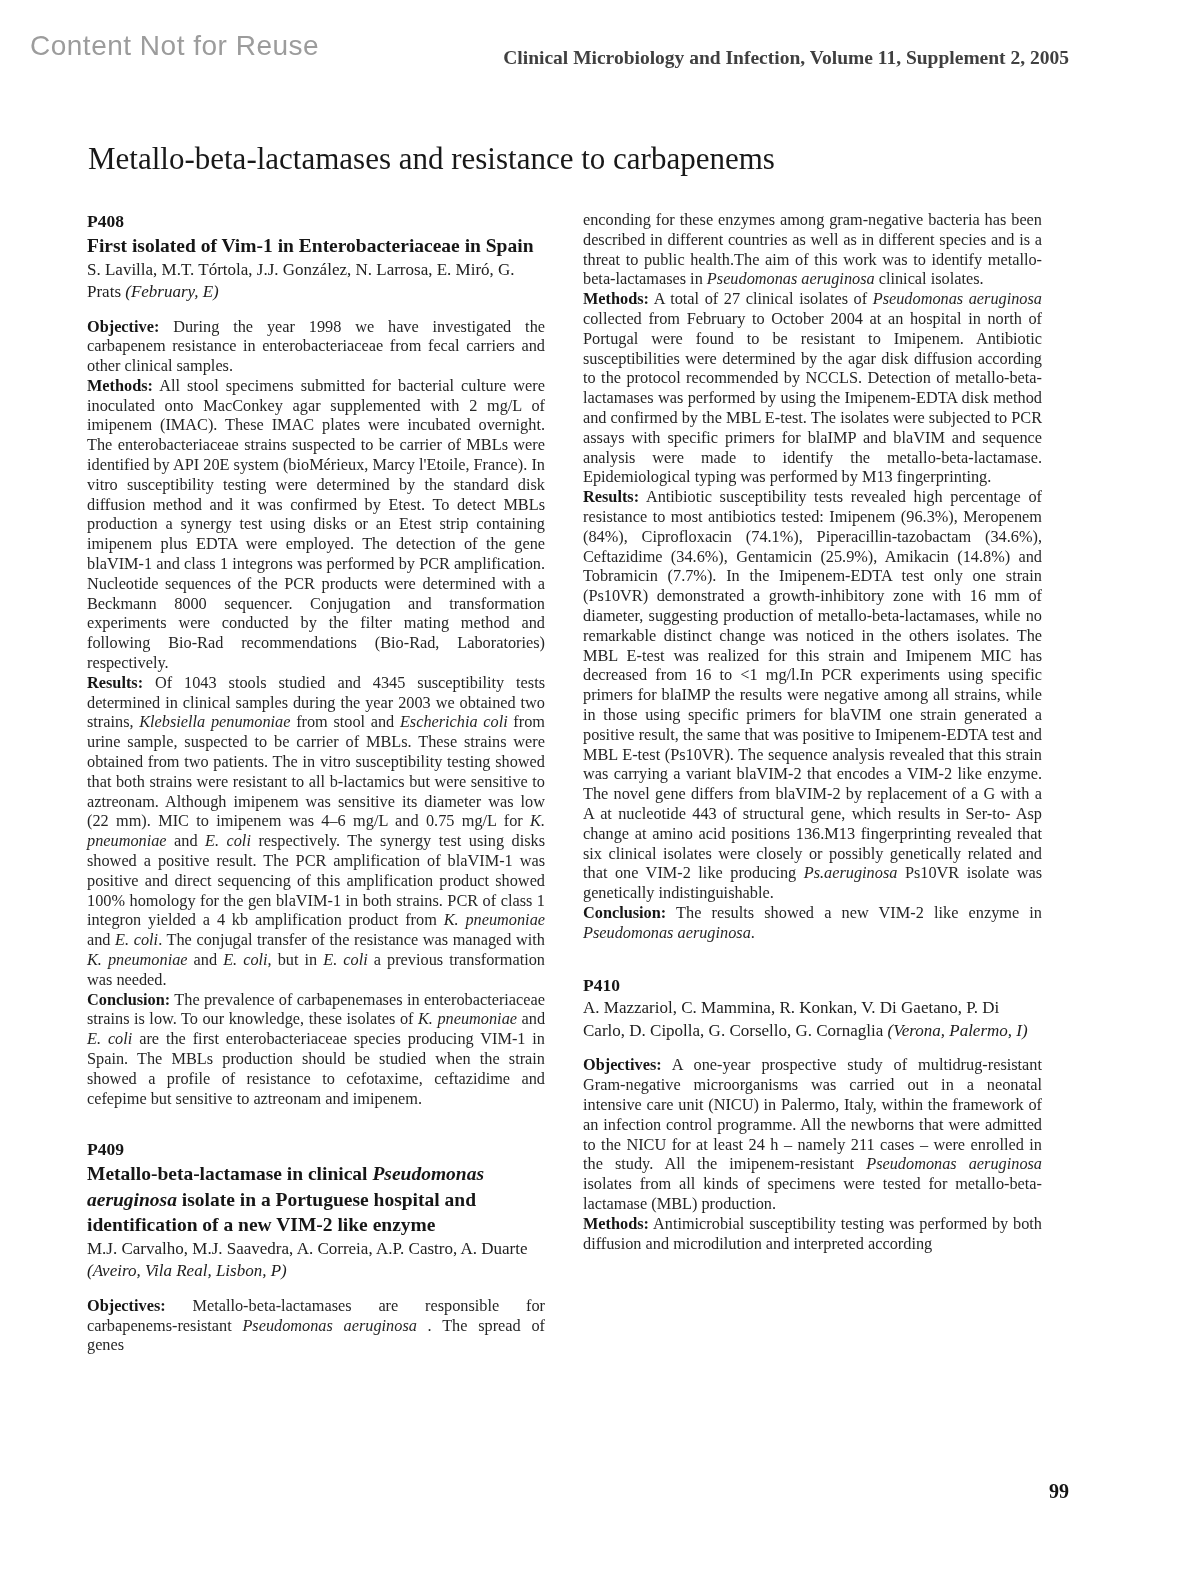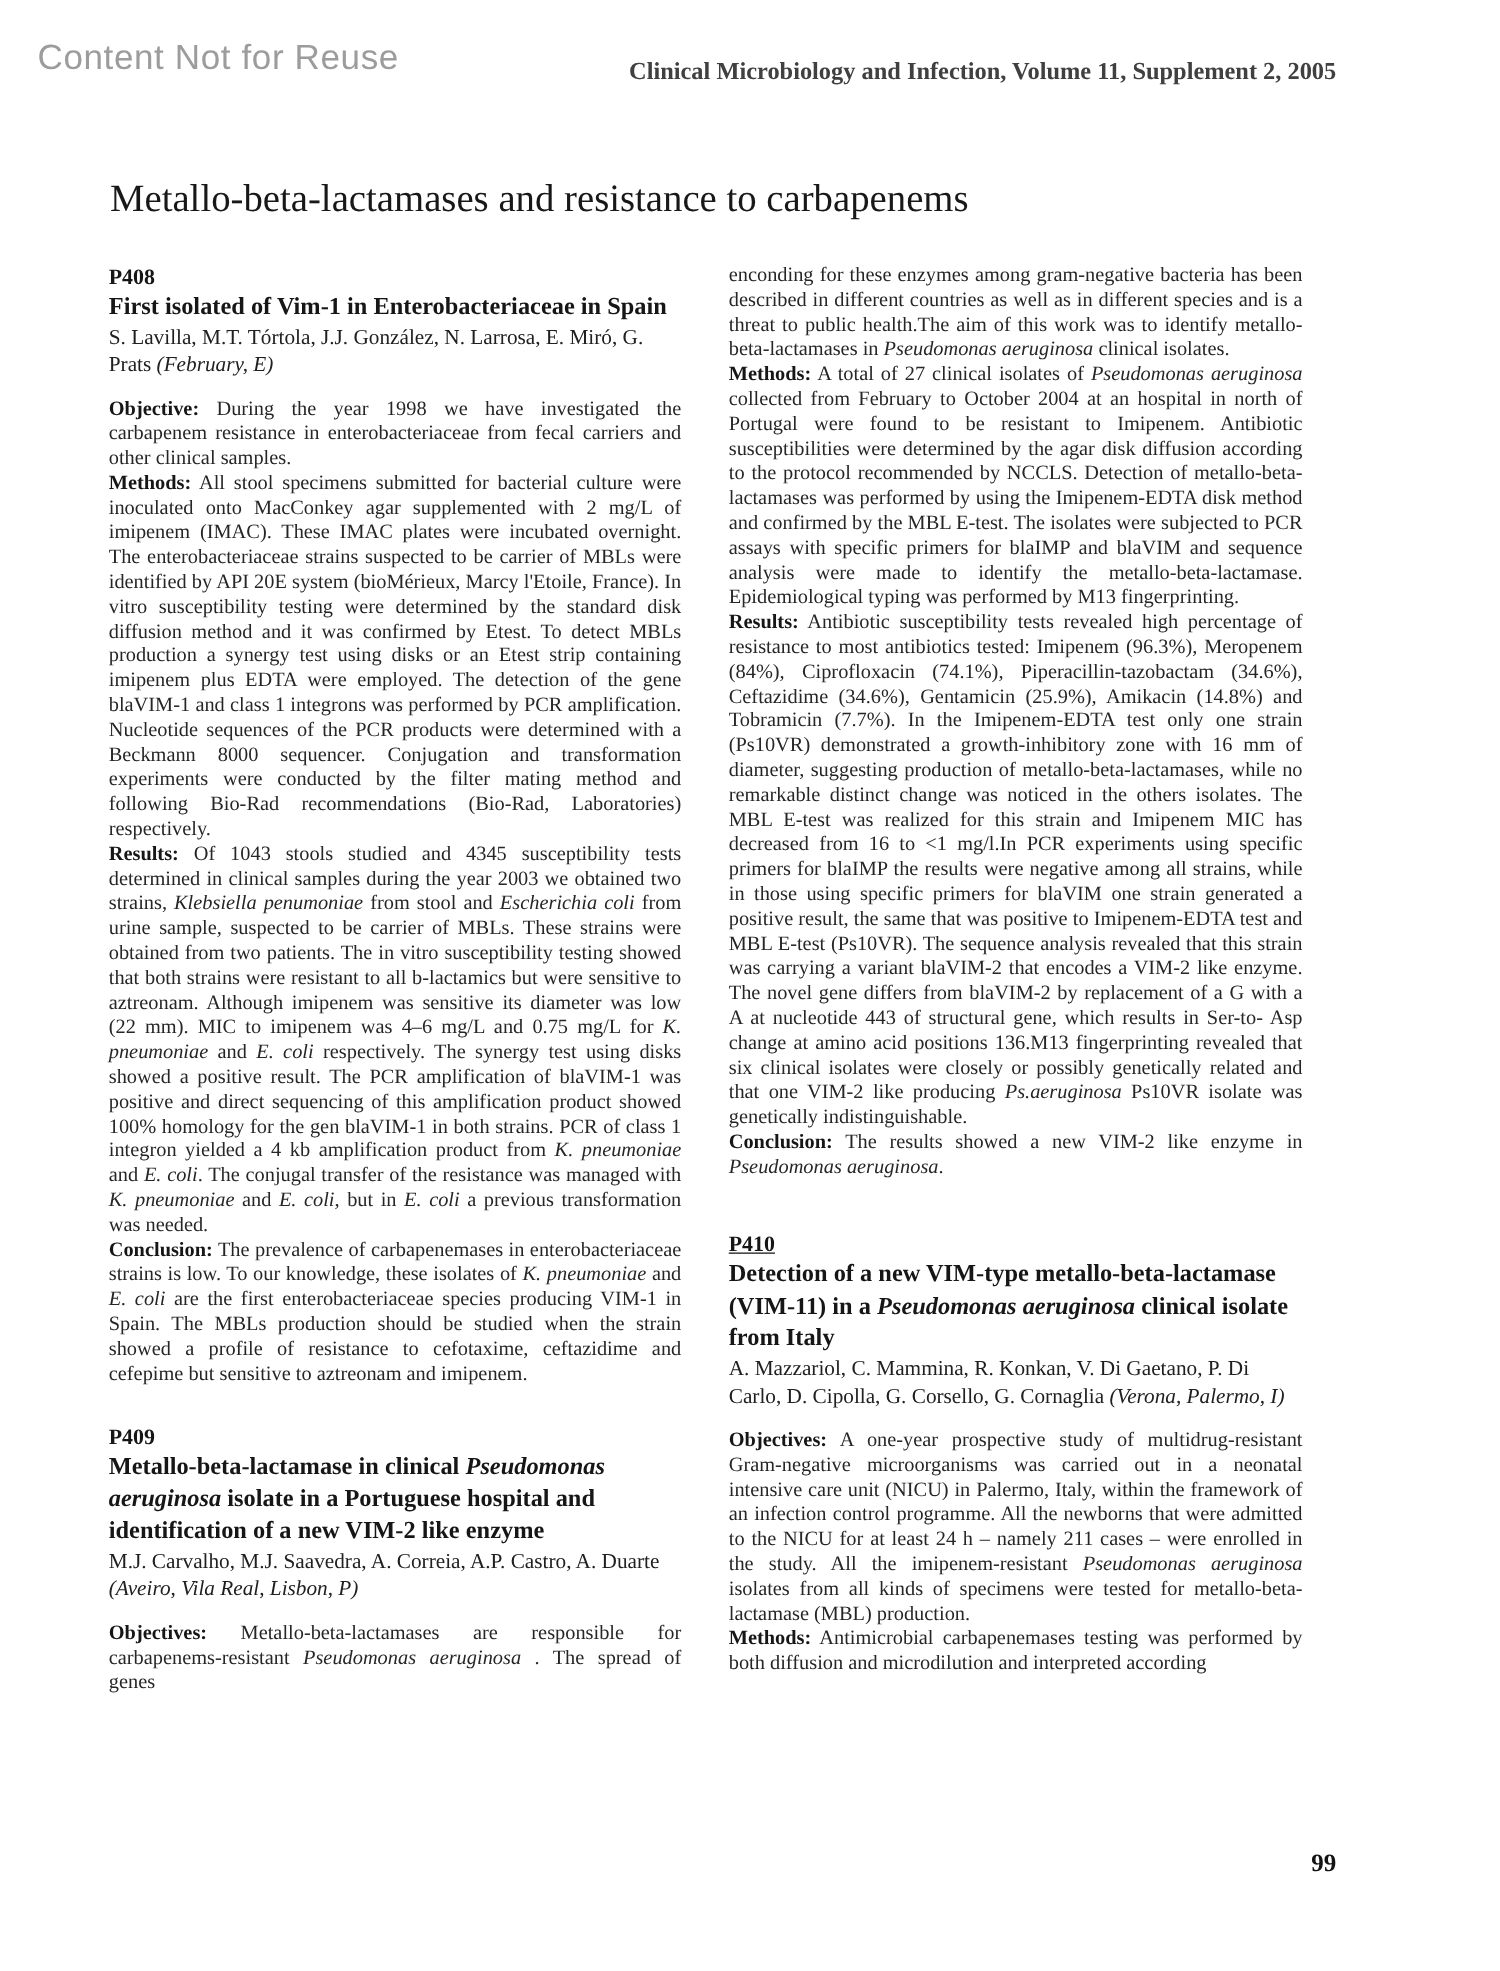--- a/index.html
+++ b/index.html
@@ -38,21 +38,21 @@
     font-weight:400;
     color:#181818;
     white-space:nowrap;
   }
   .col{position:absolute; top:210px;}
   .col-left{left:87px; width:458px;}
   .col-right{left:583px; width:459px;}
   .blk{margin:0;}
   .pid{font-size:17.5px; font-weight:700; line-height:23px; color:#131313;}
   .gap-md{margin-top:30px;}
-  .gap-lg{margin-top:42px;text-decoration:underline;}
+  .gap-lg{margin-top:32px;}
   .title{font-size:19.5px; font-weight:700; line-height:25.5px; color:#131313;}
   .authors{font-size:17px; line-height:22.5px; margin-bottom:13px; color:#202020;}
   .para{font-size:16.3px; line-height:19.8px; text-align:justify; color:#262626;}
   .b{font-weight:700; color:#161616;}
   .i{font-style:italic;}
   .page-number{
     position:absolute;
     top:1480px; right:159px;
     font-size:20px;
     font-weight:700;
@@ -78,19 +78,18 @@
       <div class="blk title"><span class="b">Metallo-beta-lactamase in clinical </span><span class="b i">Pseudomonas aeruginosa</span><span class="b"> isolate in a Portuguese hospital and identification of a new VIM-2 like enzyme</span></div>
       <div class="blk authors"><span>M.J. Carvalho, M.J. Saavedra, A. Correia, A.P. Castro, A. Duarte </span><span class="i">(Aveiro, Vila Real, Lisbon, P)</span></div>
       <div class="blk para"><span class="b">Objectives:</span><span> Metallo-beta-lactamases are responsible for carbapenems-resistant </span><span class="i">Pseudomonas aeruginosa</span><span> . The spread of genes</span></div>
     </div>
   <div class="col col-right" id="col-right">
       <div class="blk para"><span>enconding for these enzymes among gram-negative bacteria has been described in different countries as well as in different species and is a threat to public health.The aim of this work was to identify metallo-beta-lactamases in </span><span class="i">Pseudomonas aeruginosa</span><span> clinical isolates.</span></div>
       <div class="blk para"><span class="b">Methods:</span><span> A total of 27 clinical isolates of </span><span class="i">Pseudomonas aeruginosa</span><span> collected from February to October 2004 at an hospital in north of Portugal were found to be resistant to Imipenem. Antibiotic susceptibilities were determined by the agar disk diffusion according to the protocol recommended by NCCLS. Detection of metallo-beta-lactamases was performed by using the Imipenem-EDTA disk method and confirmed by the MBL E-test. The isolates were subjected to PCR assays with specific primers for blaIMP and blaVIM and sequence analysis were made to identify the metallo-beta-lactamase. Epidemiological typing was performed by M13 fingerprinting.</span></div>
       <div class="blk para"><span class="b">Results:</span><span> Antibiotic susceptibility tests revealed high percentage of resistance to most antibiotics tested: Imipenem (96.3%), Meropenem (84%), Ciprofloxacin (74.1%), Piperacillin-tazobactam (34.6%), Ceftazidime (34.6%), Gentamicin (25.9%), Amikacin (14.8%) and Tobramicin (7.7%). In the Imipenem-EDTA test only one strain (Ps10VR) demonstrated a growth-inhibitory zone with 16 mm of diameter, suggesting production of metallo-beta-lactamases, while no remarkable distinct change was noticed in the others isolates. The MBL E-test was realized for this strain and Imipenem MIC has decreased from 16 to &lt;1 mg/l.In PCR experiments using specific primers for blaIMP the results were negative among all strains, while in those using specific primers for blaVIM one strain generated a positive result, the same that was positive to Imipenem-EDTA test and MBL E-test (Ps10VR). The sequence analysis revealed that this strain was carrying a variant blaVIM-2 that encodes a VIM-2 like enzyme. The novel gene differs from blaVIM-2 by replacement of a G with a A at nucleotide 443 of structural gene, which results in Ser-to- Asp change at amino acid positions 136.M13 fingerprinting revealed that six clinical isolates were closely or possibly genetically related and that one VIM-2 like producing </span><span class="i">Ps.aeruginosa</span><span> Ps10VR isolate was genetically indistinguishable.</span></div>
       <div class="blk para"><span class="b">Conclusion:</span><span> The results showed a new VIM-2 like enzyme in </span><span class="i">Pseudomonas aeruginosa</span><span>.</span></div>
       <div class="blk pid gap-lg"><span class="b">P410</span></div>
-      <div class="blk title"><span class="b">Detection of a new VIM-type metallo-beta-lactamase (VIM-11) in a </span><span class="b i">Pseudomonas aeruginosa</span><span class="b"> clinical isolate from Italy</span></div>
       <div class="blk authors"><span>A. Mazzariol, C. Mammina, R. Konkan, V. Di Gaetano, P. Di Carlo, D. Cipolla, G. Corsello, G. Cornaglia </span><span class="i">(Verona, Palermo, I)</span></div>
       <div class="blk para"><span class="b">Objectives:</span><span> A one-year prospective study of multidrug-resistant Gram-negative microorganisms was carried out in a neonatal intensive care unit (NICU) in Palermo, Italy, within the framework of an infection control programme. All the newborns that were admitted to the NICU for at least 24 h – namely 211 cases – were enrolled in the study. All the imipenem-resistant </span><span class="i">Pseudomonas aeruginosa</span><span> isolates from all kinds of specimens were tested for metallo-beta-lactamase (MBL) production.</span></div>
-      <div class="blk para"><span class="b">Methods:</span><span> Antimicrobial carbapenemases testing was performed by both diffusion and microdilution and interpreted according</span></div>
+      <div class="blk para"><span class="b">Methods:</span><span> Antimicrobial susceptibility testing was performed by both diffusion and microdilution and interpreted according</span></div>
     </div>
   <div class="page-number">99</div>
 </div>
 
 </body></html>

